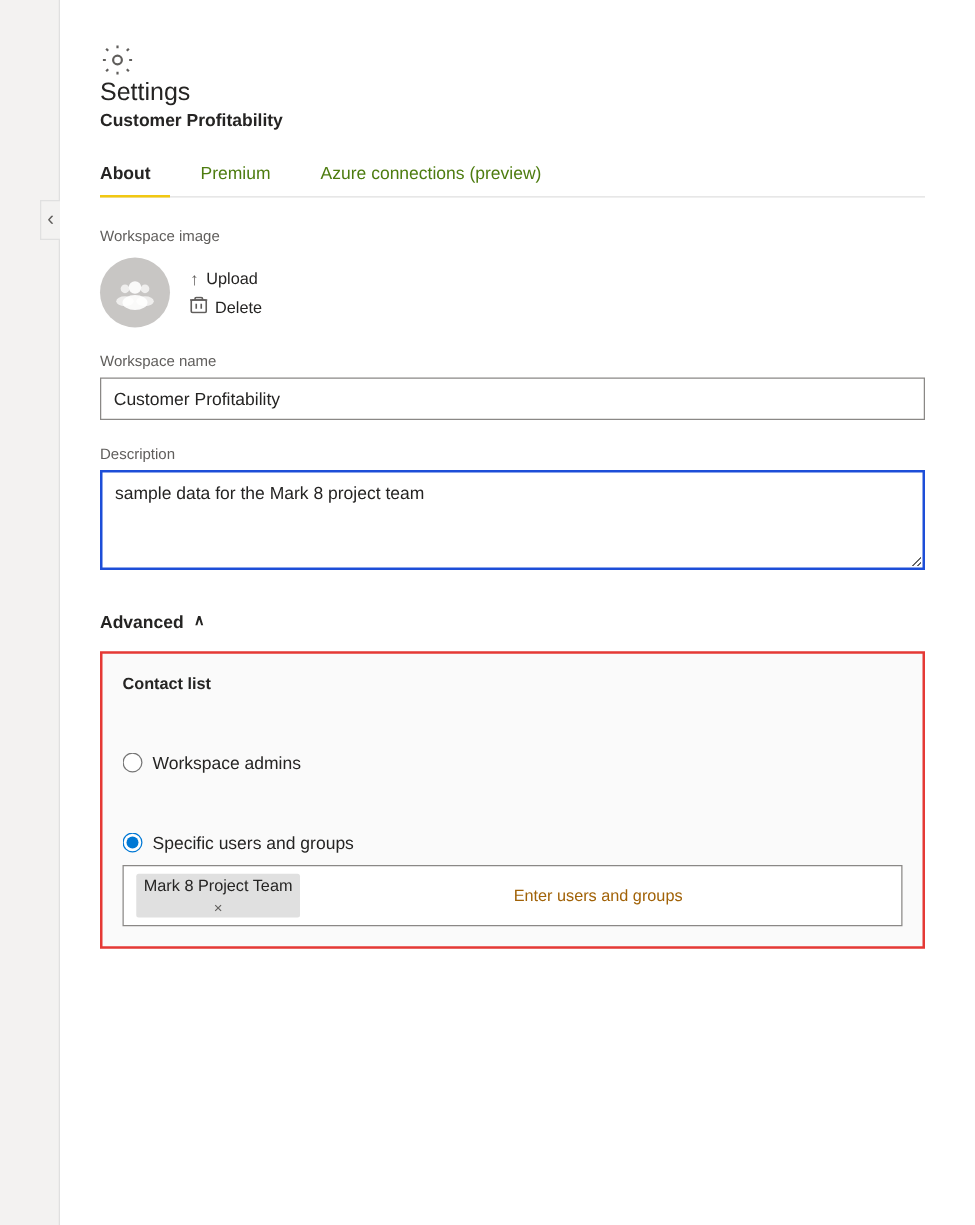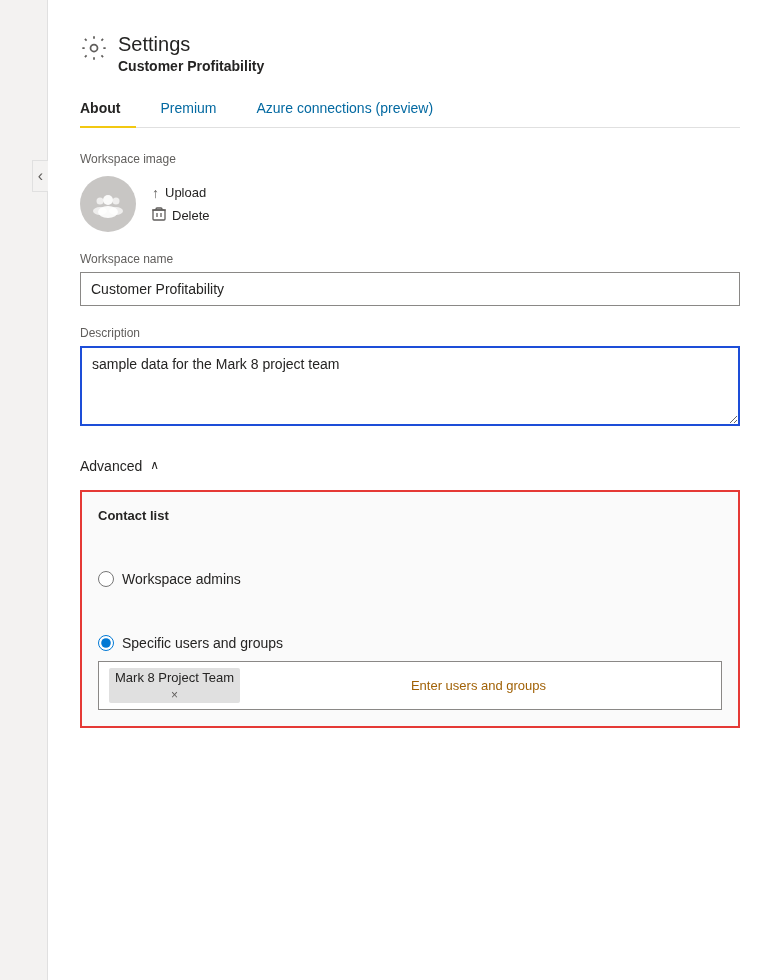--- a/index.html
+++ b/index.html
@@ -37,20 +37,21 @@
     .main-content {
       flex: 1;
       padding: 32px 40px 40px 32px;
       background: #fff;
     }
 
     .header {
       display: flex;
       align-items: flex-start;
       margin-bottom: 4px;
+      flex-direction: column;
     }
 
     .gear-icon {
       width: 28px;
       height: 28px;
       margin-right: 10px;
       margin-top: 2px;
       flex-shrink: 0;
     }
 
@@ -77,21 +78,21 @@
       display: flex;
       border-bottom: 1px solid #e0e0e0;
       margin-top: 16px;
       margin-bottom: 0;
     }
 
     .tab {
       padding: 10px 16px 10px 0;
       margin-right: 24px;
       font-size: 14px;
-      color: #0369a1;
+      color: #4d7c0f;
       cursor: pointer;
       border-bottom: 2px solid transparent;
       margin-bottom: -1px;
     }
 
     .tab.active {
       color: #252423;
       font-weight: 600;
       border-bottom: 2px solid #f2c811;
     }
@@ -195,21 +196,21 @@
 
     .advanced-section {
       margin-top: 28px;
     }
 
     .advanced-header {
       display: flex;
       align-items: flex-start;
       gap: 8px;
       font-size: 14px;
-      font-weight: 400;
+      font-weight: 700;
       color: #252423;
       cursor: pointer;
       margin-bottom: 16px;
     }
 
     .advanced-toggle-icon {
       font-size: 12px;
     }
 
     .contact-list-box {

